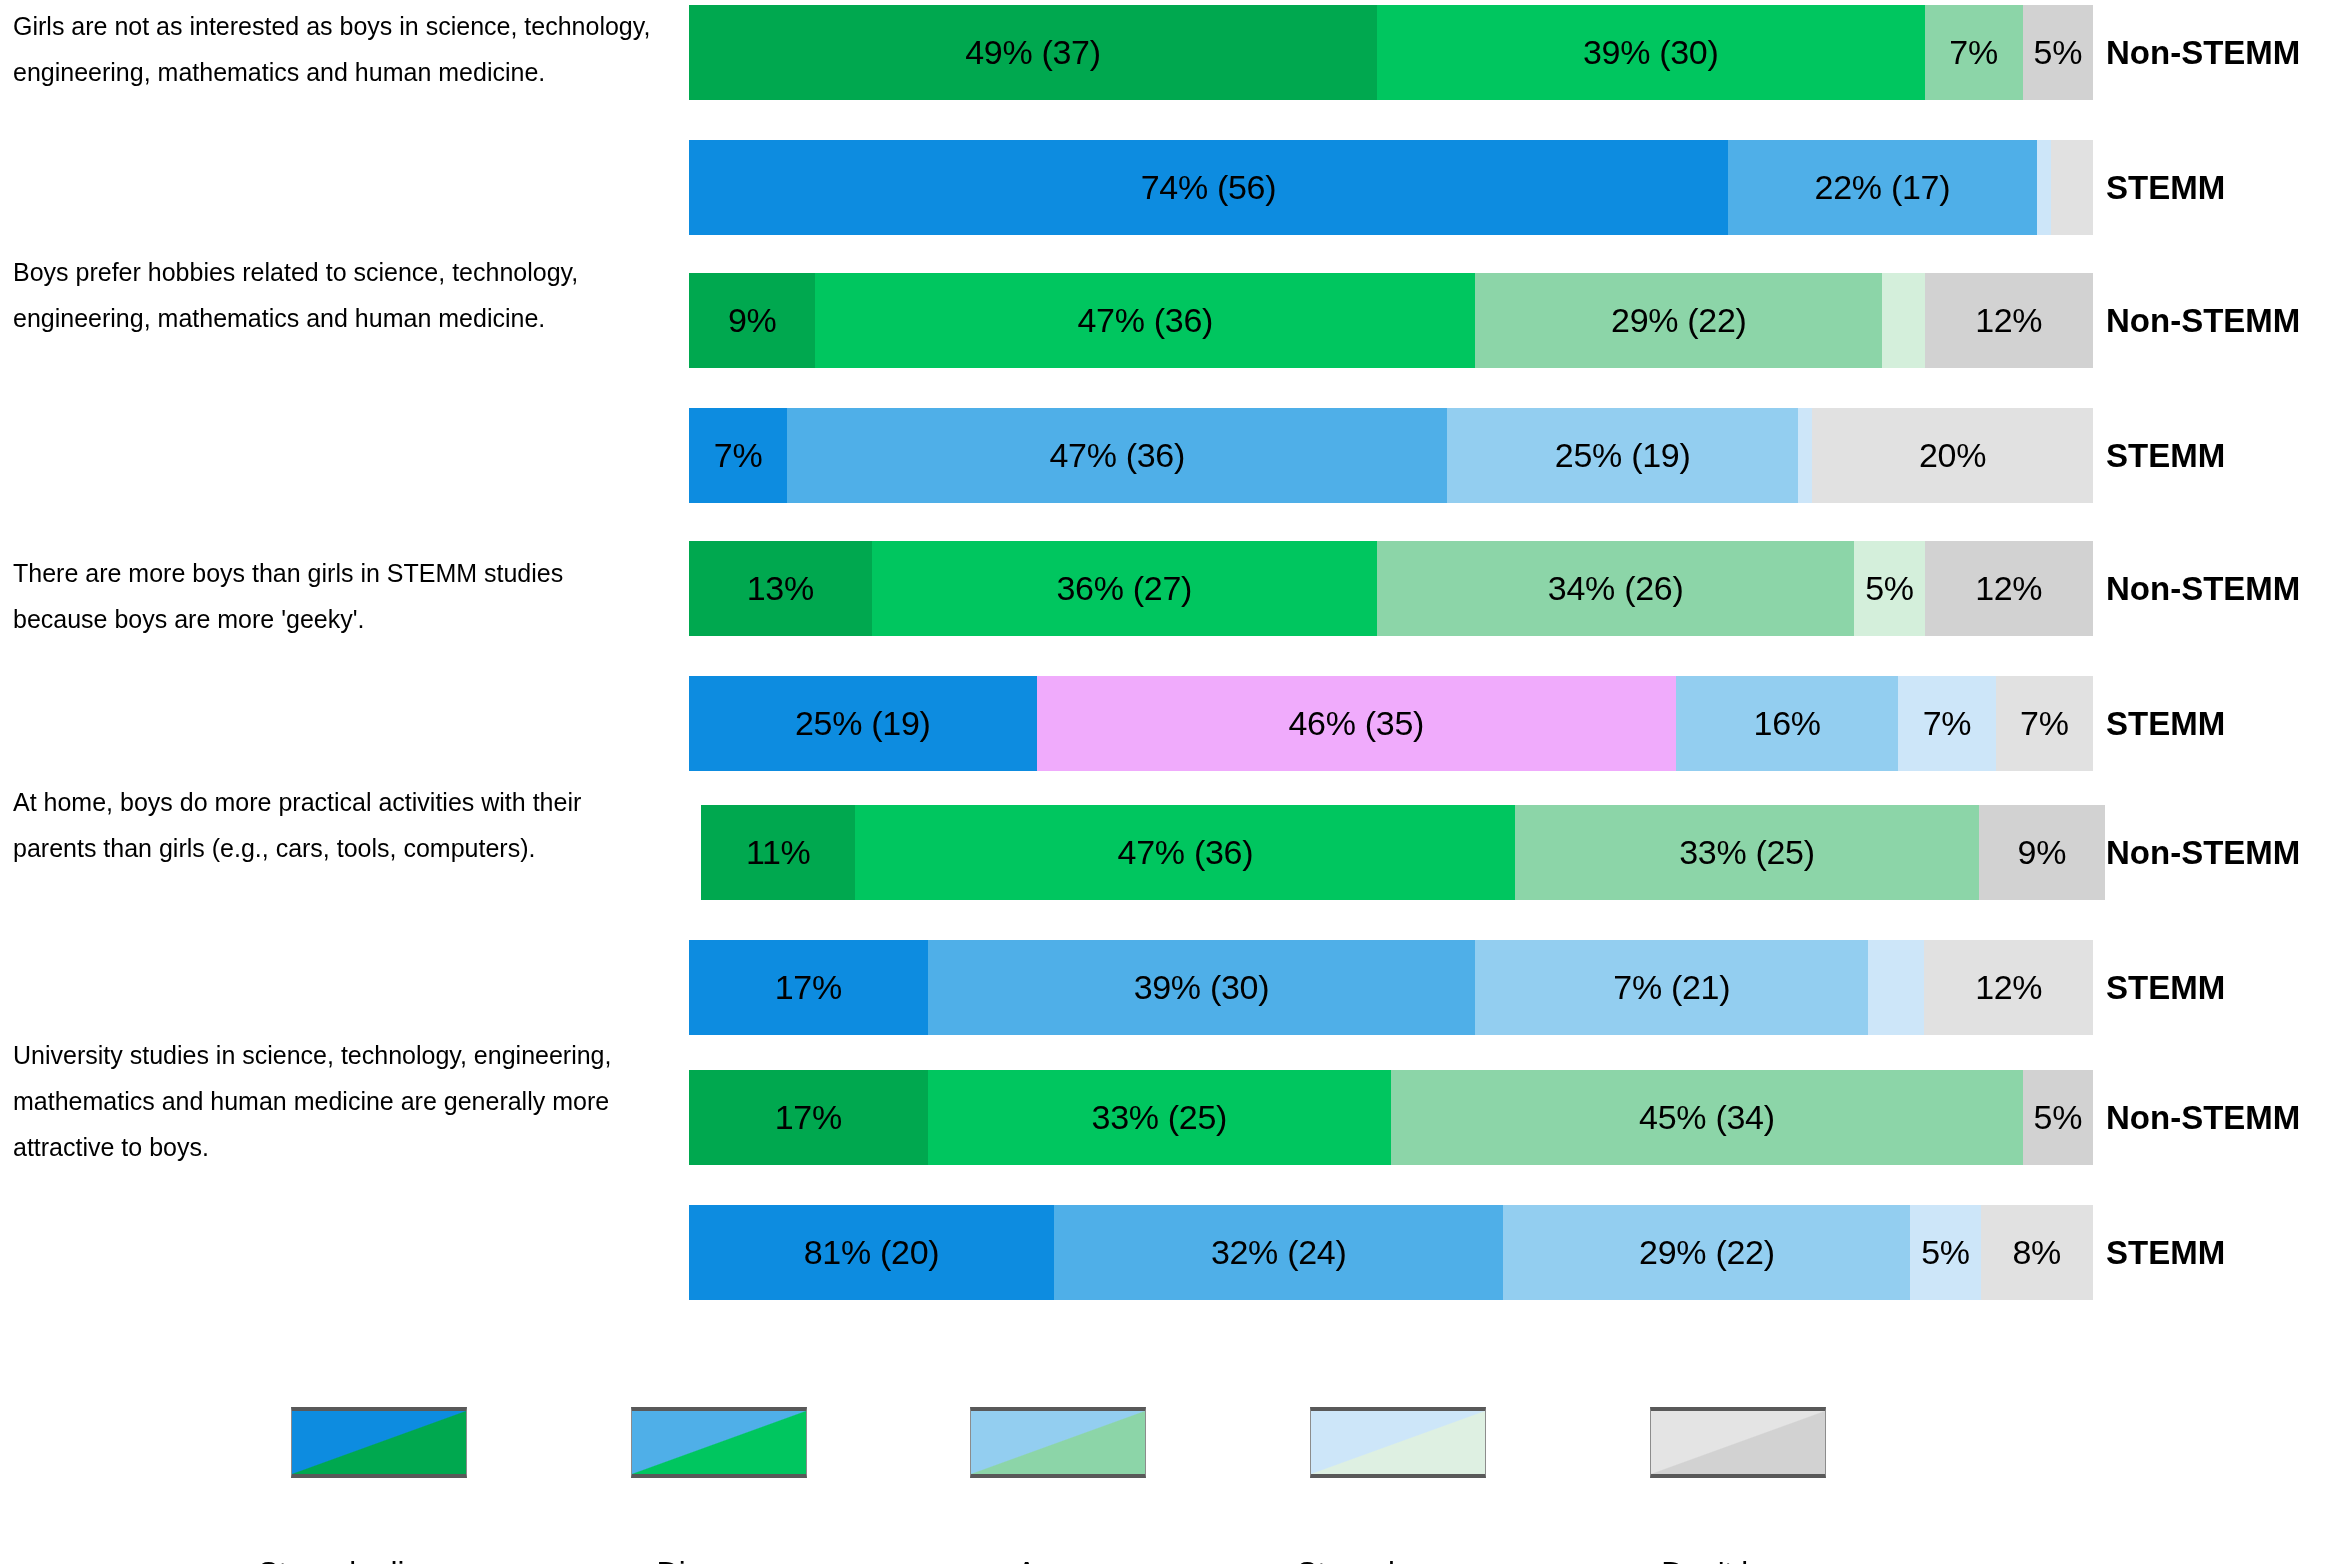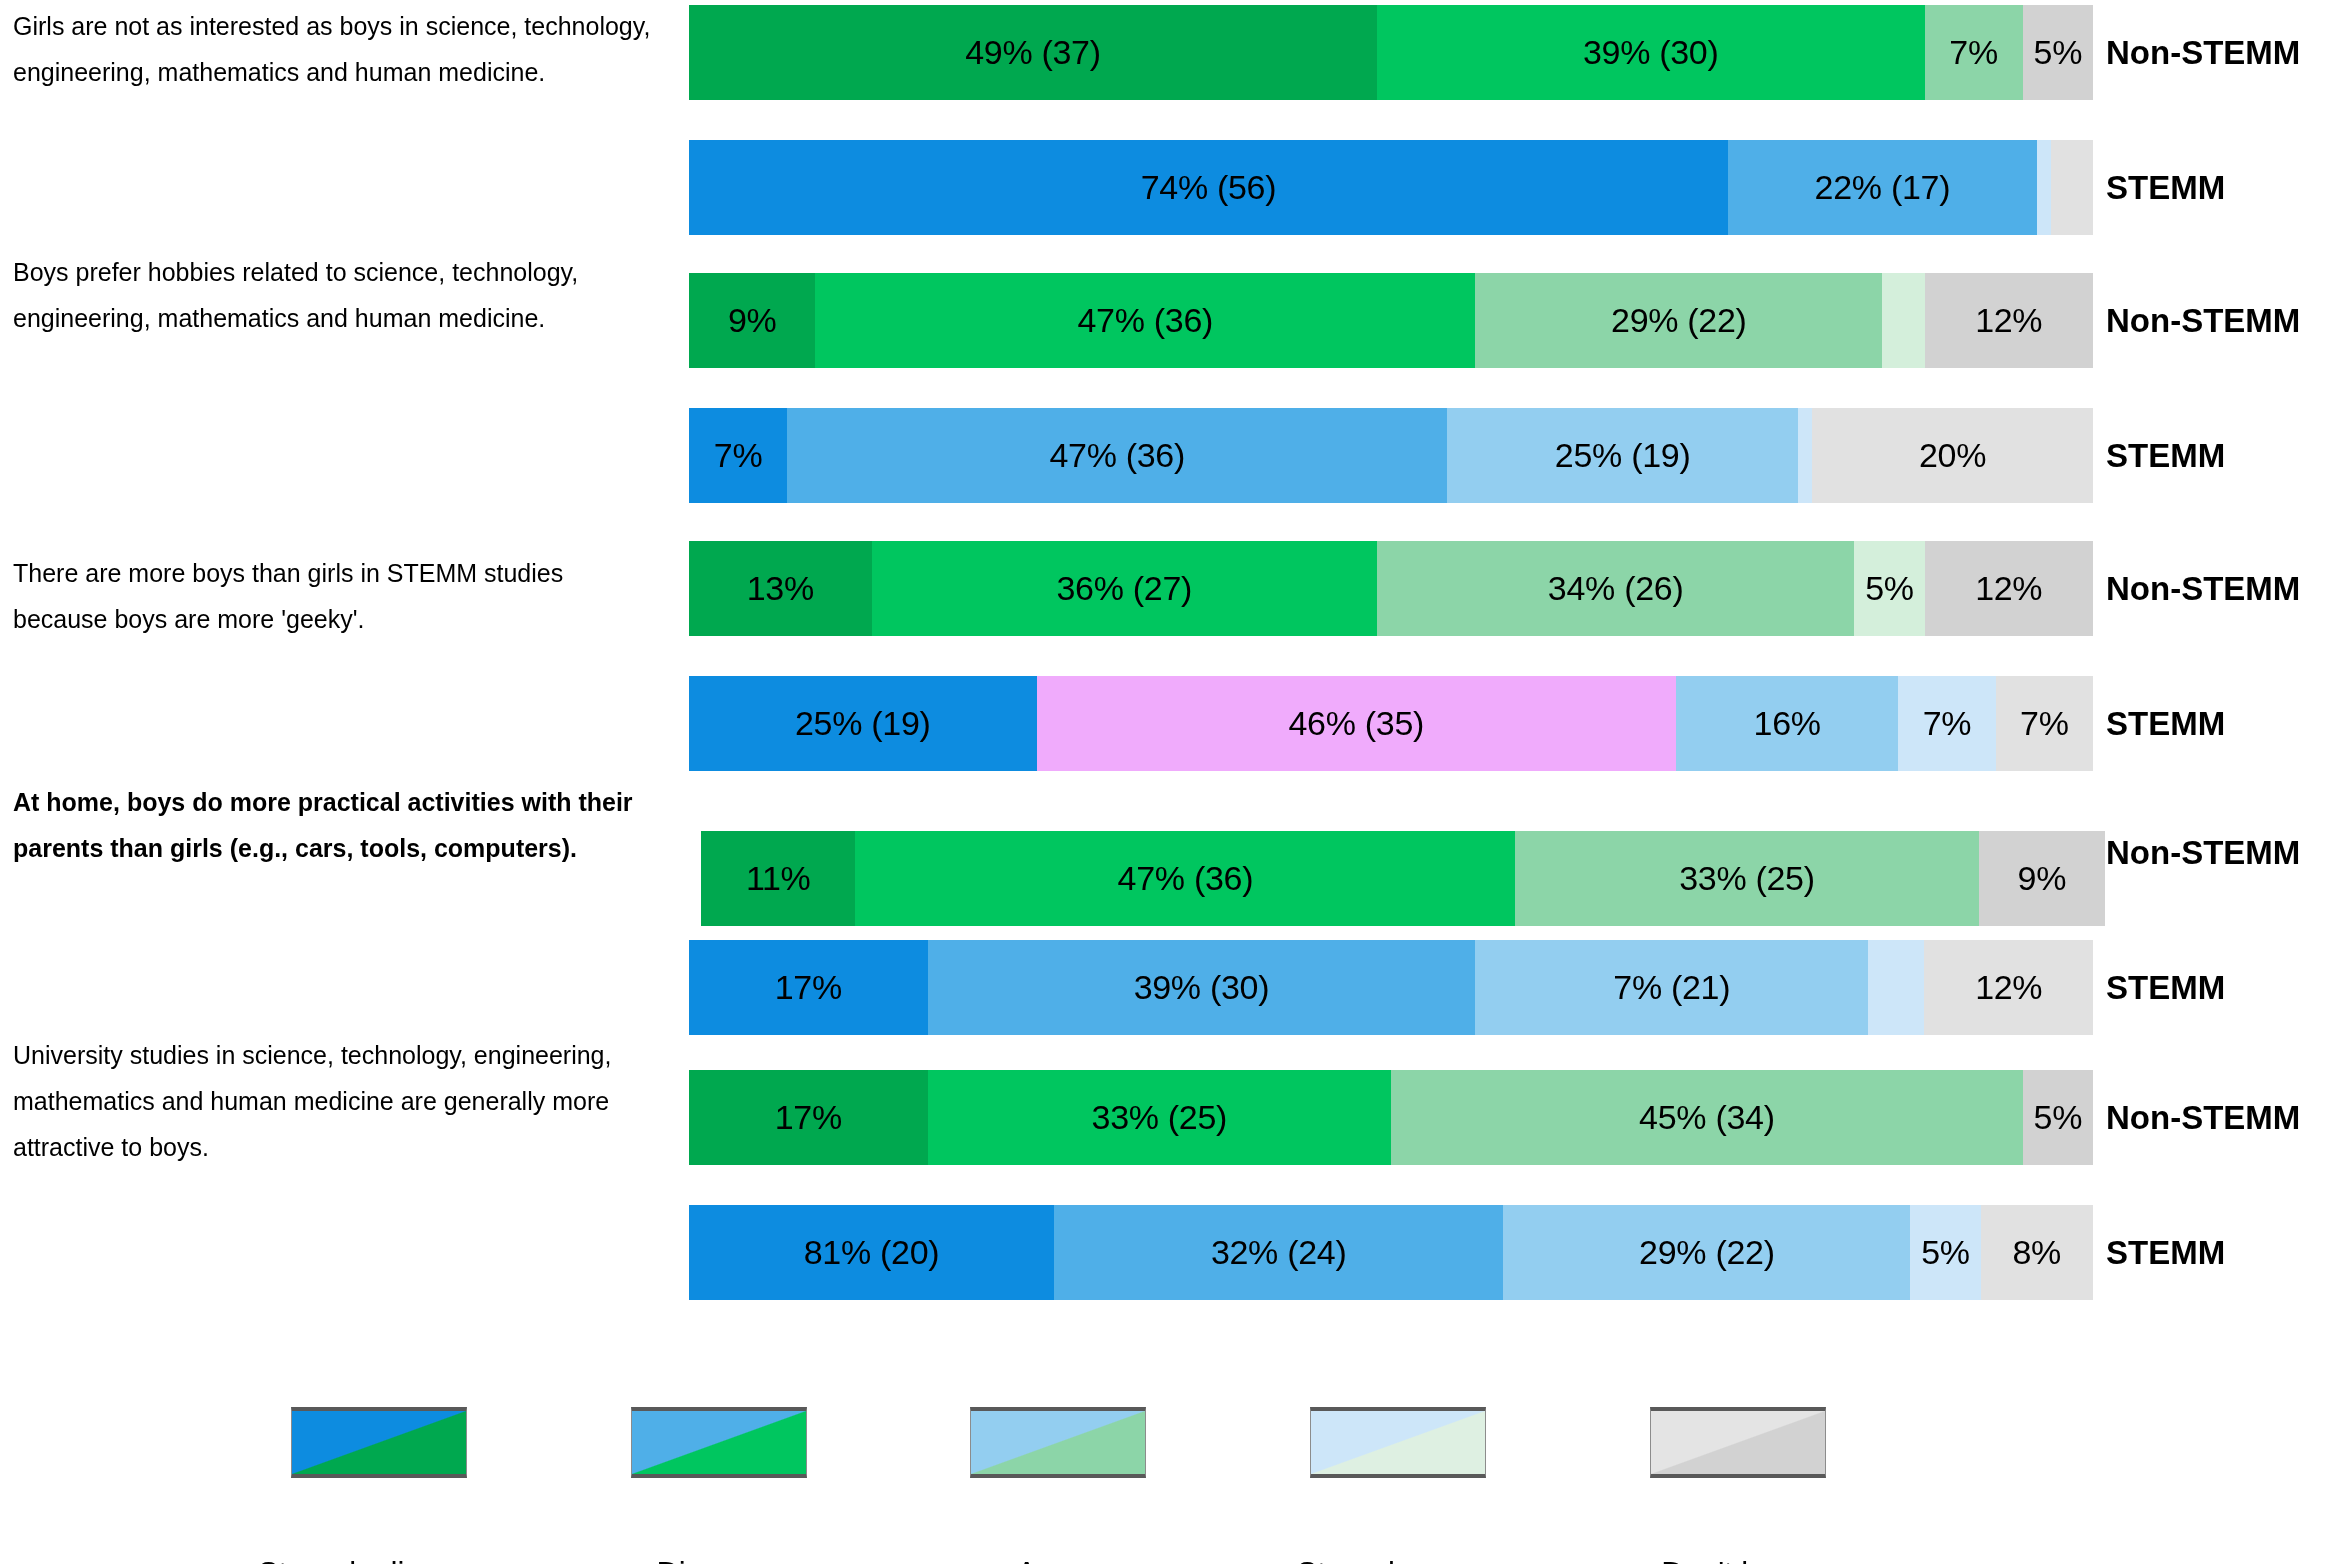--- a/index.html
+++ b/index.html
@@ -216,22 +216,22 @@
         <div class="seg" style="background: rgb(205, 230, 249); width: 6.93069%;">
           <span class="seg-label">7%</span>
         </div>
         <div class="seg" style="background: rgb(225, 225, 225); width: 6.93069%;">
           <span class="seg-label">7%</span>
         </div>
       </div>
       <div class="series-label" style="top: 676px;">STEMM</div>
     </div>
     <div class="group" style="top: 0px;">
-      <div class="q-label" style="top: 779px; font-weight: bold;">At home, boys do more practical activities with their parents than girls (e.g., cars, tools, computers).</div>
-      <div class="bar-row" style="top: 831px; padding-left: 12px;">
+      <div class="q-label" style="top: 779px;">At home, boys do more practical activities with their parents than girls (e.g., cars, tools, computers).</div>
+      <div class="bar-row" style="top: 805px; padding-left: 12px;">
         <div class="seg" style="background: rgb(0, 168, 79); width: 11%;">
           <span class="seg-label">11%</span>
         </div>
         <div class="seg" style="background: rgb(0, 198, 95); width: 47%;">
           <span class="seg-label">47% (36)</span>
         </div>
         <div class="seg" style="background: rgb(140, 213, 168); width: 33%;">
           <span class="seg-label">33% (25)</span>
         </div>
         <div class="seg" style="background: rgb(210, 210, 210); width: 9%;">

